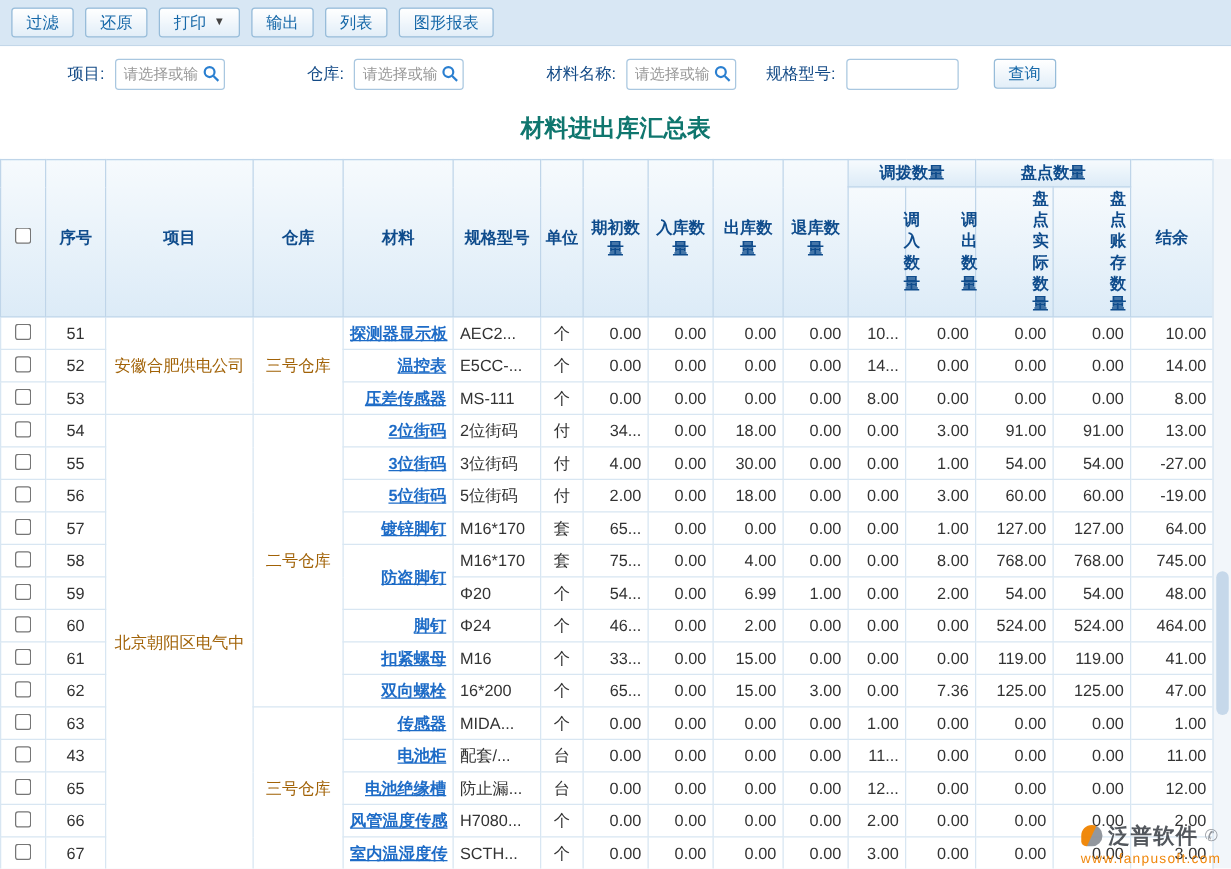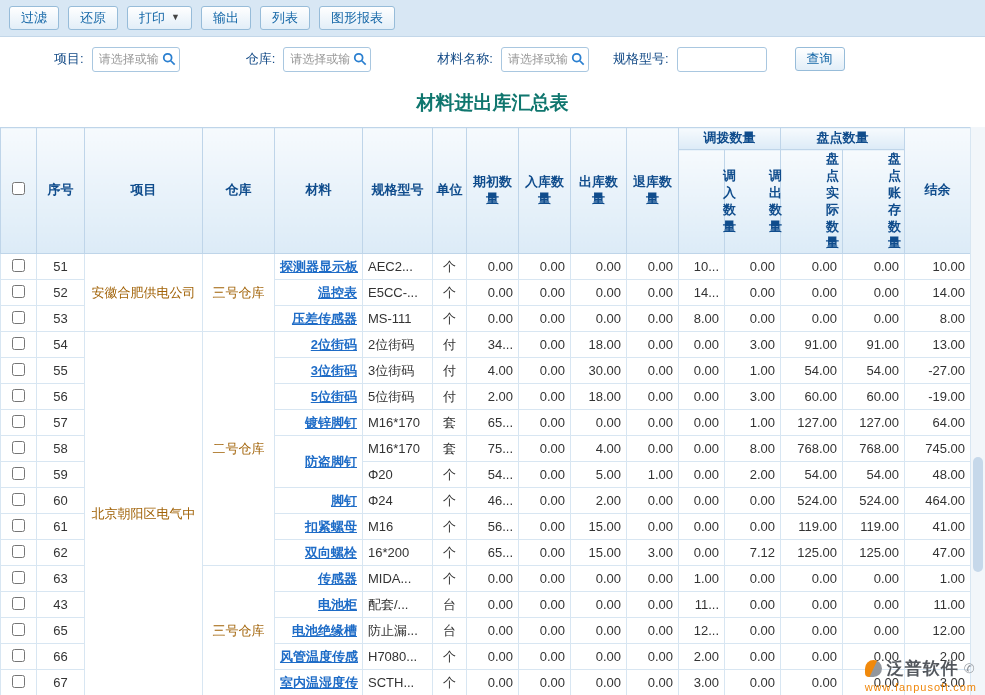--- a/index.html
+++ b/index.html
@@ -297,21 +297,21 @@
           <td class="c-num">768.00</td>
           <td class="c-num">745.00</td>
         </tr>
         <tr>
           <td class="c-check"><input type="checkbox" style=""></td>
           <td class="c-no">59</td>
           <td class="c-spec">Φ20</td>
           <td class="c-unit">个</td>
           <td class="c-num">54...</td>
           <td class="c-num">0.00</td>
-          <td class="c-num">5.00</td>
+          <td class="c-num">6.99</td>
           <td class="c-num">1.00</td>
           <td class="c-num">0.00</td>
           <td class="c-num">2.00</td>
           <td class="c-num">54.00</td>
           <td class="c-num">54.00</td>
           <td class="c-num">48.00</td>
         </tr>
         <tr>
           <td class="c-check"><input type="checkbox" style=""></td>
           <td class="c-no">60</td>
@@ -327,42 +327,42 @@
           <td class="c-num">524.00</td>
           <td class="c-num">524.00</td>
           <td class="c-num">464.00</td>
         </tr>
         <tr>
           <td class="c-check"><input type="checkbox" style=""></td>
           <td class="c-no">61</td>
           <td class="c-mat" rowspan="1"><a href="javascript:void(0)">扣紧螺母</a></td>
           <td class="c-spec">M16</td>
           <td class="c-unit">个</td>
-          <td class="c-num">56...</td>
+          <td class="c-num">33...</td>
           <td class="c-num">0.00</td>
           <td class="c-num">15.00</td>
           <td class="c-num">0.00</td>
           <td class="c-num">0.00</td>
           <td class="c-num">0.00</td>
           <td class="c-num">119.00</td>
           <td class="c-num">119.00</td>
           <td class="c-num">41.00</td>
         </tr>
         <tr>
           <td class="c-check"><input type="checkbox" style=""></td>
           <td class="c-no">62</td>
           <td class="c-mat" rowspan="1"><a href="javascript:void(0)">双向螺栓</a></td>
           <td class="c-spec">16*200</td>
           <td class="c-unit">个</td>
           <td class="c-num">65...</td>
           <td class="c-num">0.00</td>
           <td class="c-num">15.00</td>
           <td class="c-num">3.00</td>
           <td class="c-num">0.00</td>
-          <td class="c-num">7.12</td>
+          <td class="c-num">7.36</td>
           <td class="c-num">125.00</td>
           <td class="c-num">125.00</td>
           <td class="c-num">47.00</td>
         </tr>
         <tr>
           <td class="c-check"><input type="checkbox" style=""></td>
           <td class="c-no">63</td>
           <td class="c-wh" rowspan="5">三号仓库</td>
           <td class="c-mat" rowspan="1"><a href="javascript:void(0)">传感器</a></td>
           <td class="c-spec">MIDA...</td>

